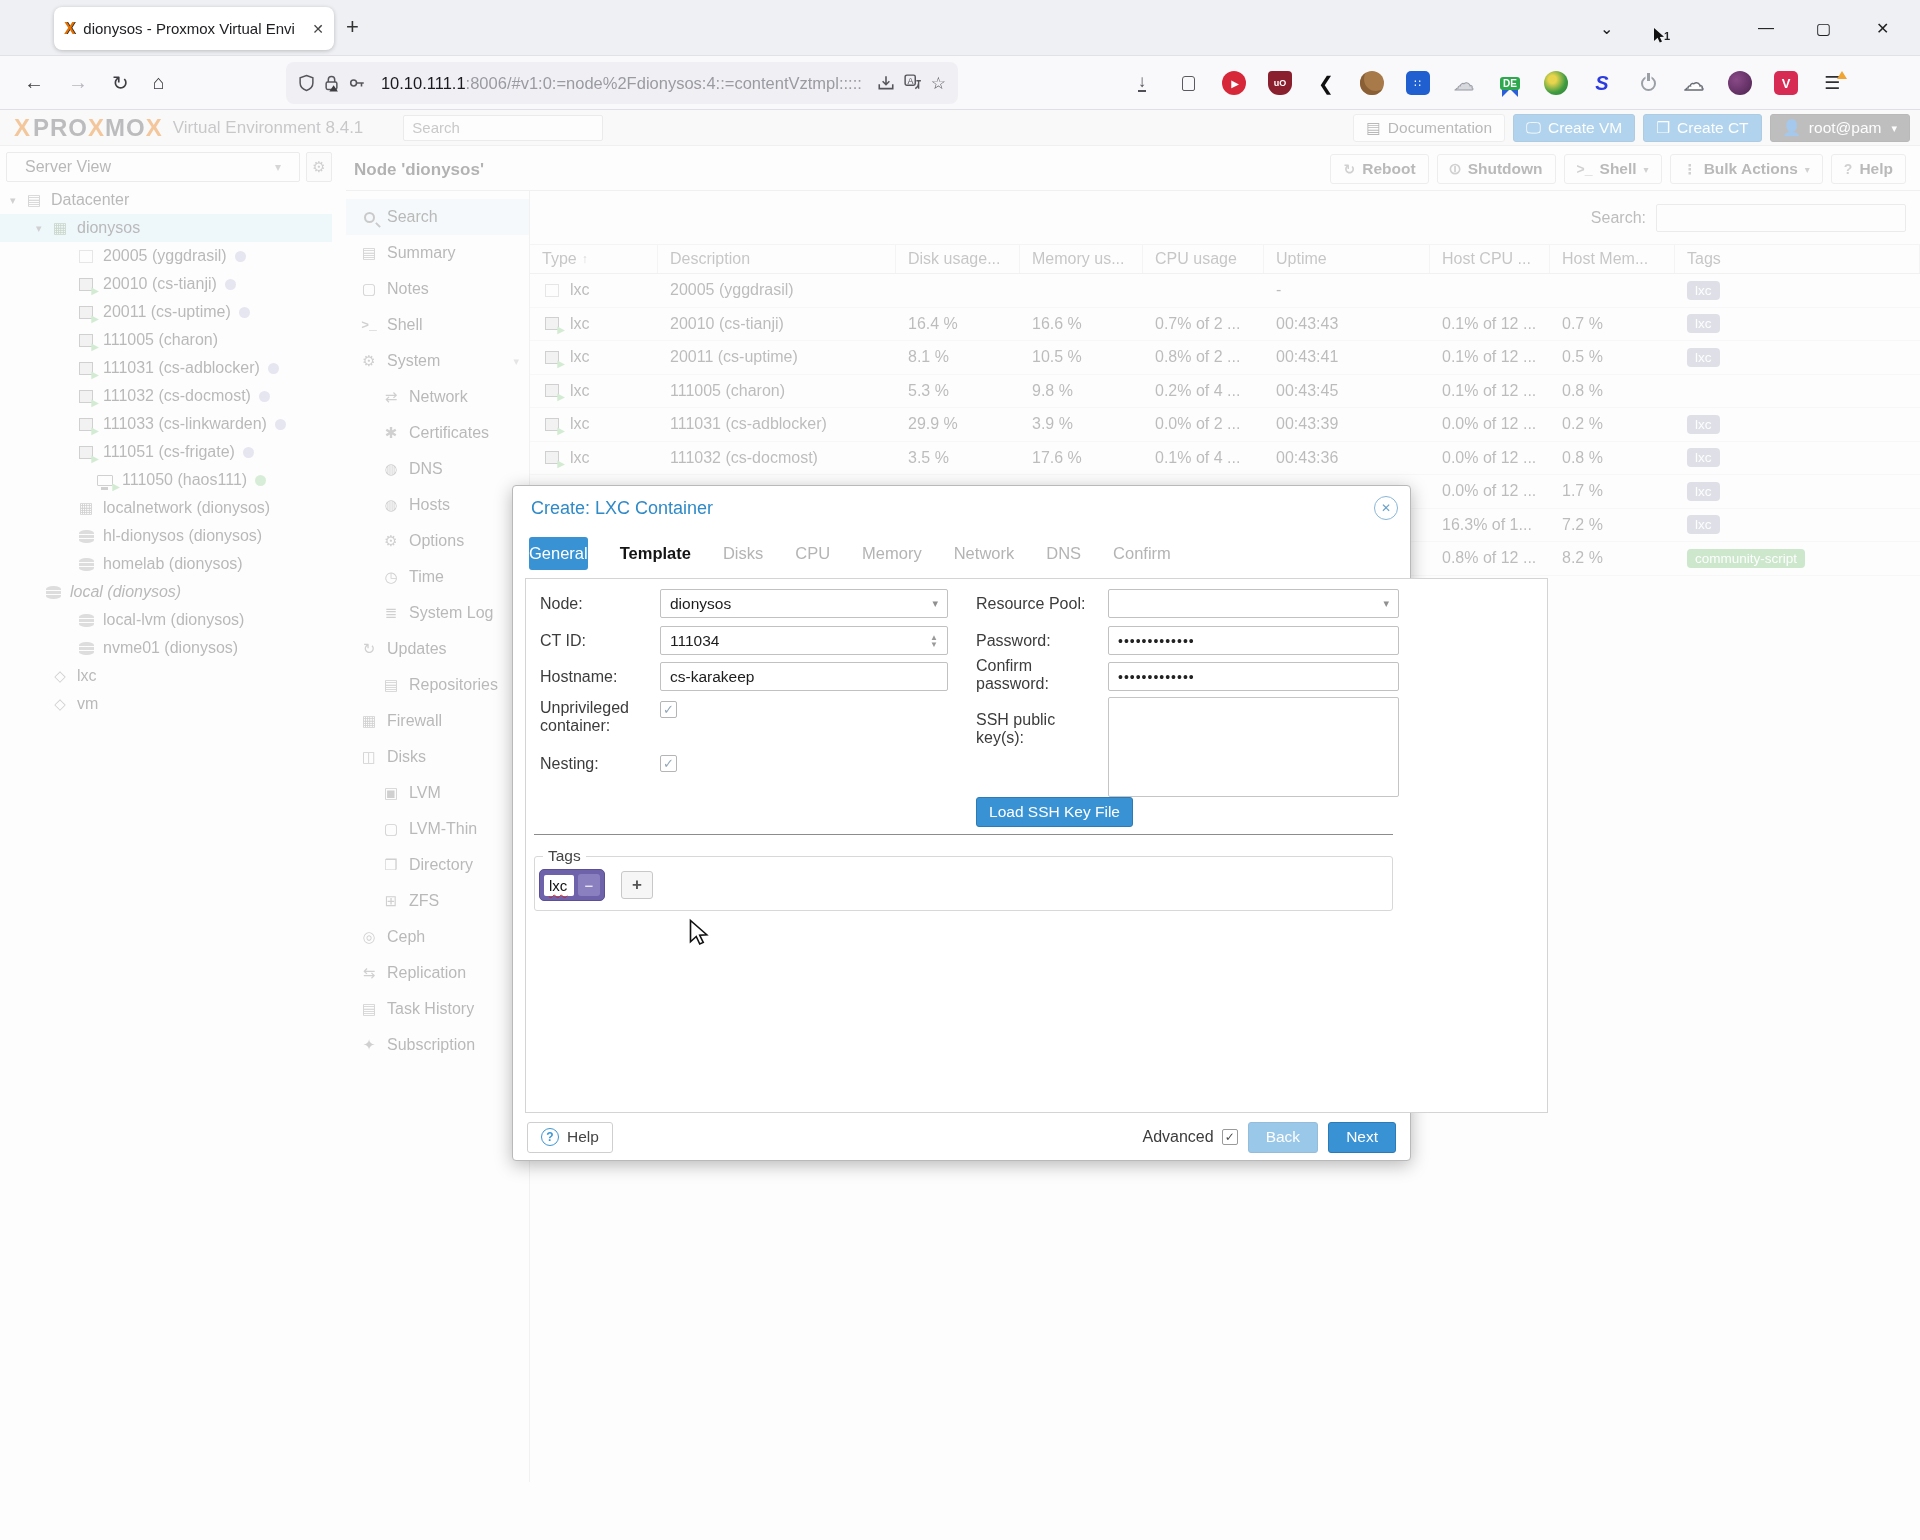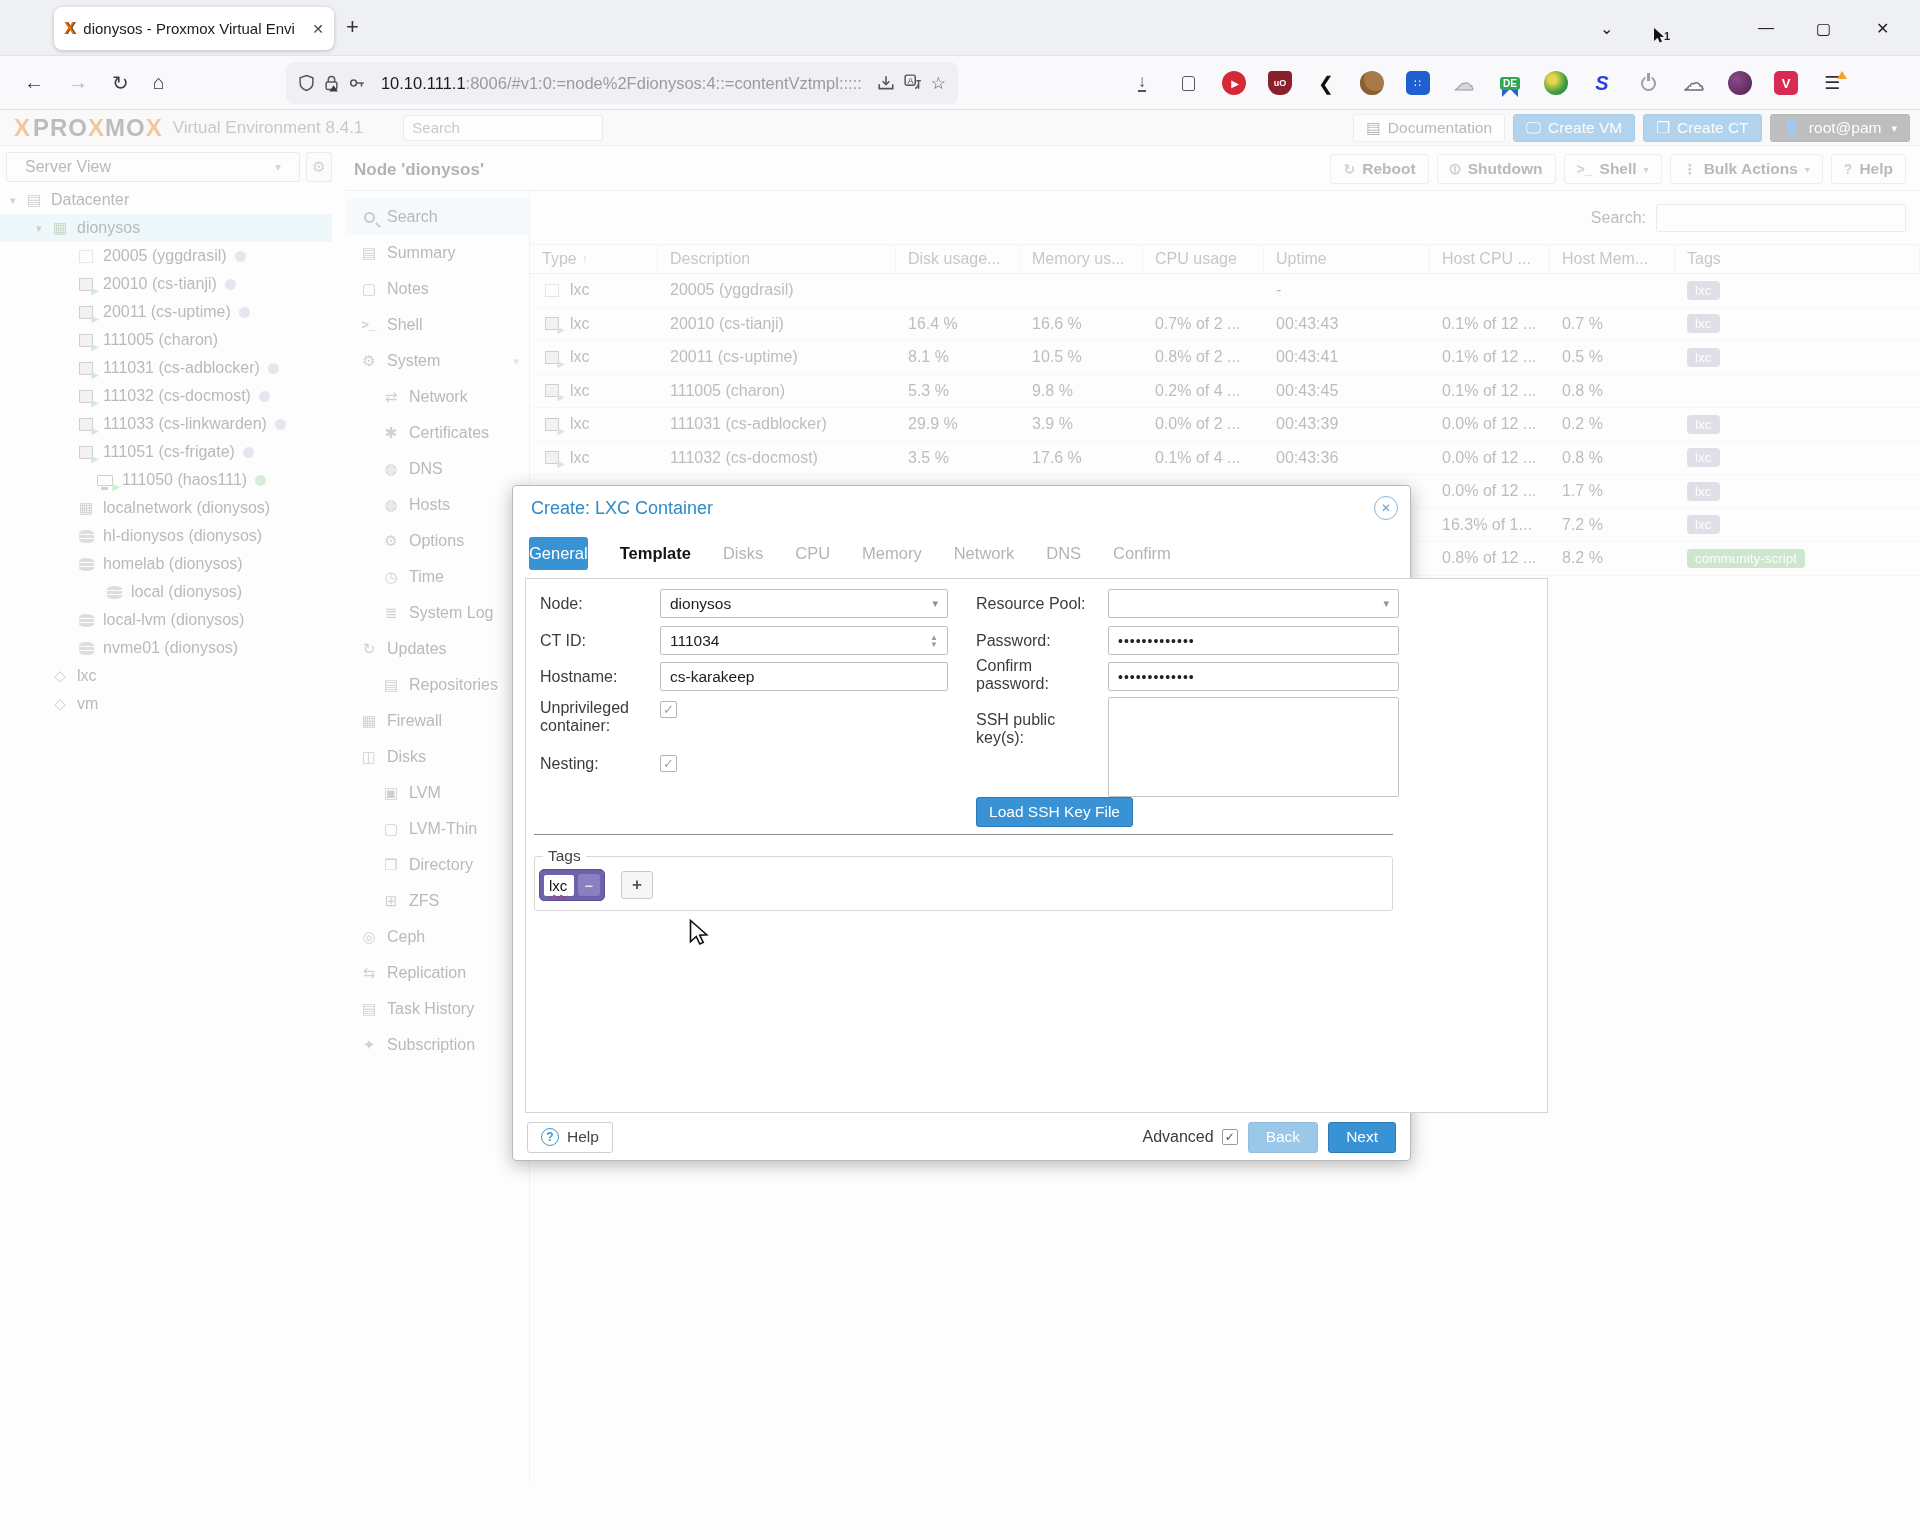--- a/index.html
+++ b/index.html
@@ -392,21 +392,21 @@
         </span>
         <span>hl-dionysos (dionysos)</span>
       </div>
       <div class="trow" style="padding-left: 62px;">
         <span class="texp"></span>
         <span class="tico">
           <span class="dbico"></span>
         </span>
         <span>homelab (dionysos)</span>
       </div>
-      <div class="trow" style="padding-left: 90px;">
+      <div class="trow" style="padding-left: 29px; font-style: italic;">
         <span class="texp"></span>
         <span class="tico">
           <span class="dbico"></span>
         </span>
         <span>local (dionysos)</span>
       </div>
       <div class="trow" style="padding-left: 62px;">
         <span class="texp"></span>
         <span class="tico">
           <span class="dbico"></span>

